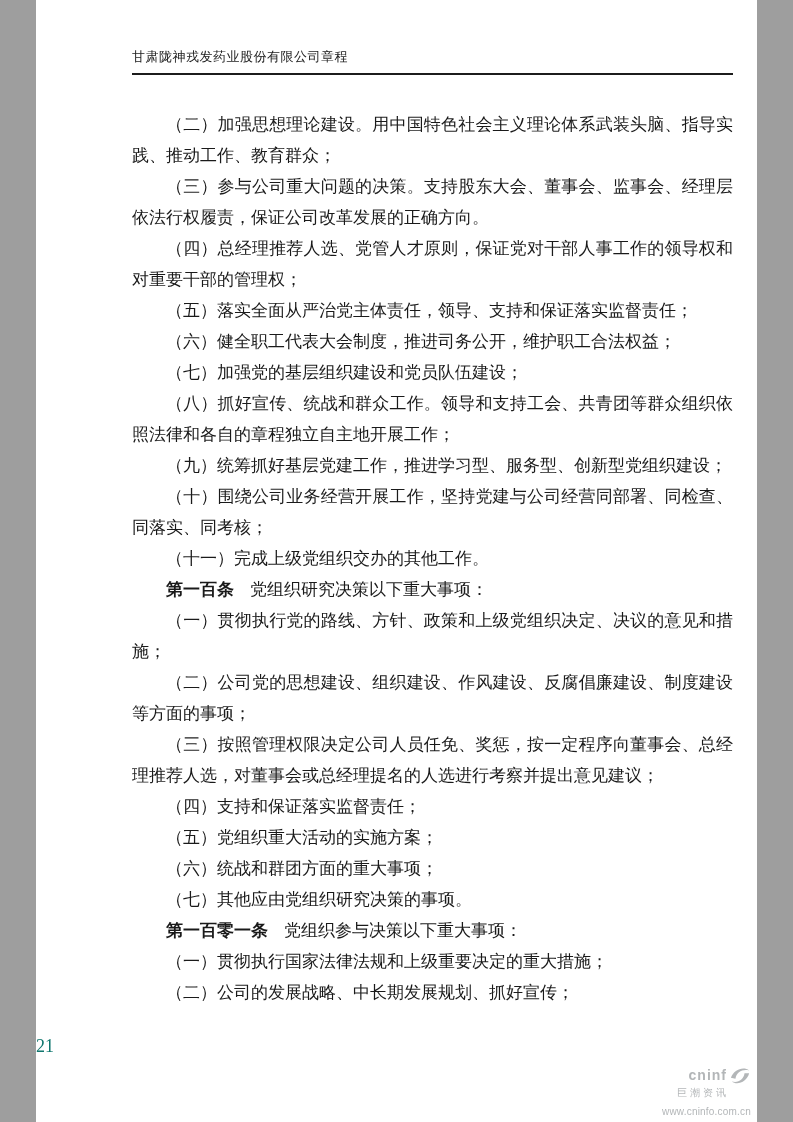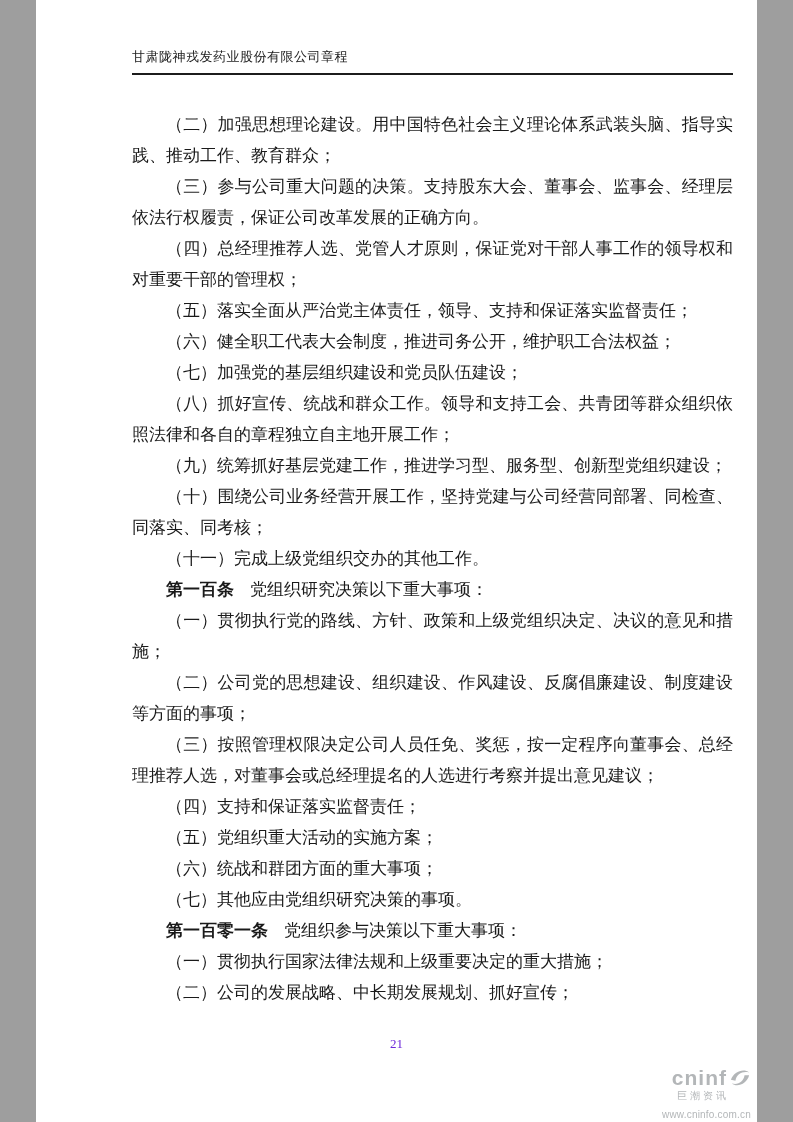--- a/index.html
+++ b/index.html
@@ -46,42 +46,42 @@
   .art {
     font-weight: bold;
     font-family: "Liberation Sans", "DejaVu Sans", sans-serif;
     margin-right: 16px;
   }
   .page-number {
     position: absolute;
     top: 1036px;
     left: 0;
     width: 100%;
-    text-align: center;
-    font-size: 13px;
-    color: #6d28d9;
+    text-align: left;
+    font-size: 18px;
+    color: #0f766e;
   }
   .watermark {
     position: absolute;
     right: 6px;
     top: 1066px;
     width: 130px;
     text-align: right;
     font-family: "Liberation Sans", "DejaVu Sans", sans-serif;
     color: #b3b6b8;
     line-height: 1.1;
   }
   .wm-row {
     display: flex;
     justify-content: flex-end;
     align-items: center;
     gap: 2px;
   }
   .wm-logo-text {
-    font-size: 21px;
+    font-size: 14px;
     font-weight: bold;
     letter-spacing: 1px;
   }
   .wm-swirl {
     display: inline-block;
   }
   .wm-name {
     font-size: 10px;
     letter-spacing: 3px;
     margin-top: 1px;

